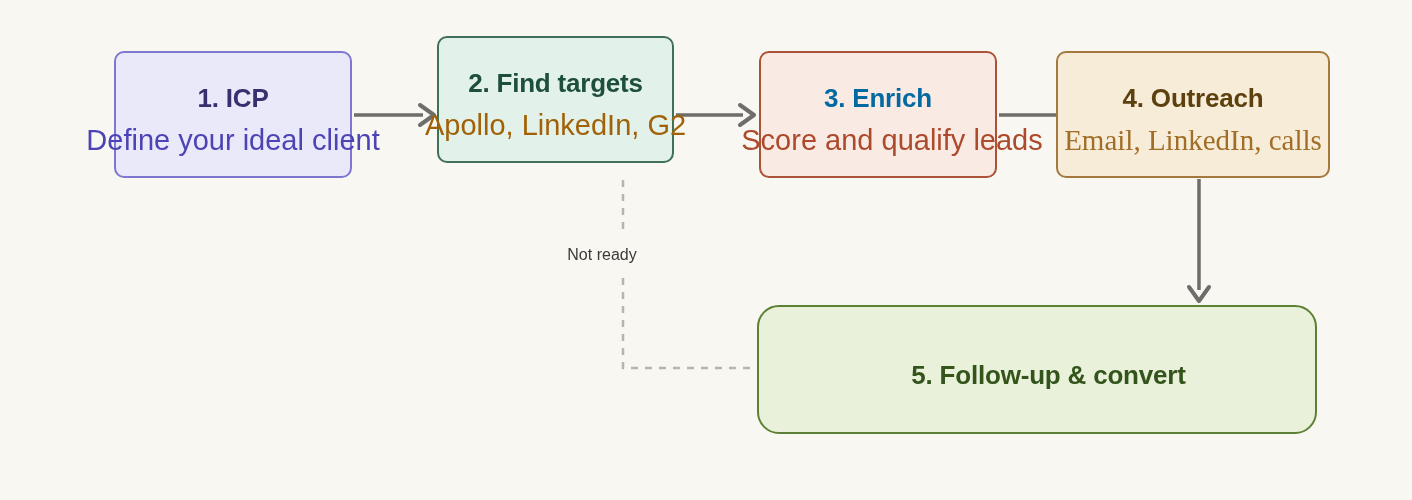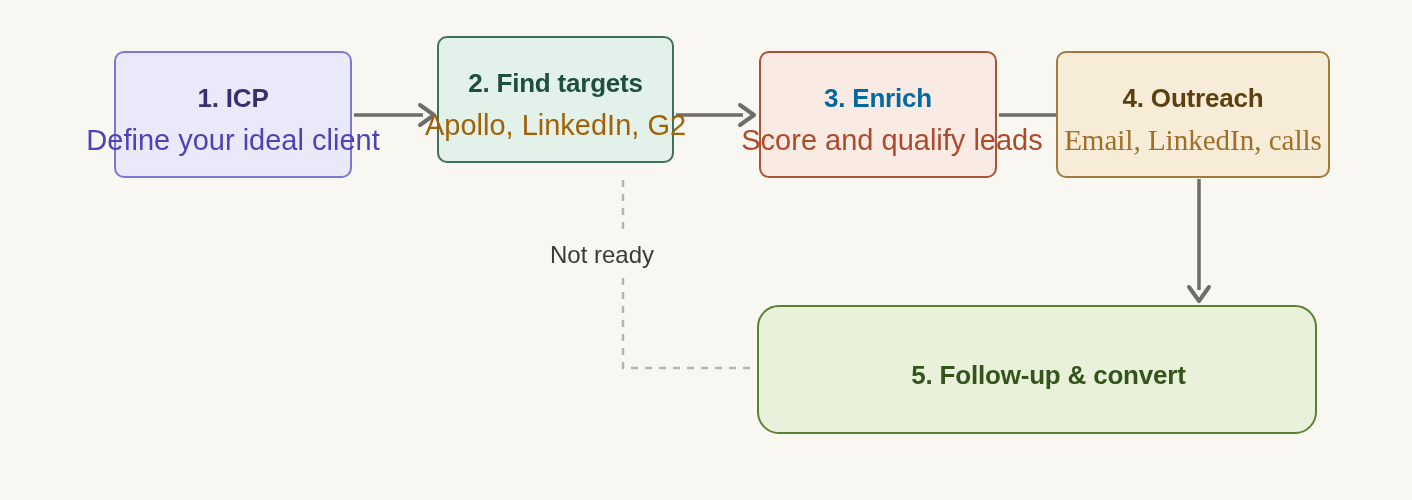--- a/index.html
+++ b/index.html
@@ -78,21 +78,21 @@
   .node-5 { left: 757px; top: 305px; width: 560px; height: 129px; border-radius: 22px; }
   .edge-label {
     position: absolute;
     left: 538px;
     top: 234px;
     width: 128px;
     height: 42px;
     display: flex;
     align-items: center;
     justify-content: center;
-    font-size: 24px;
+    font-size: 16px;
     white-space: nowrap;
   }
 </style>
 </head>
 <body style="background-color: rgb(249, 247, 241);">
 
 <div class="stage" style="background-color: rgb(249, 247, 241);">
 
   <svg class="edges-layer" viewBox="0 0 1412 500" xmlns="http://www.w3.org/2000/svg">
 

